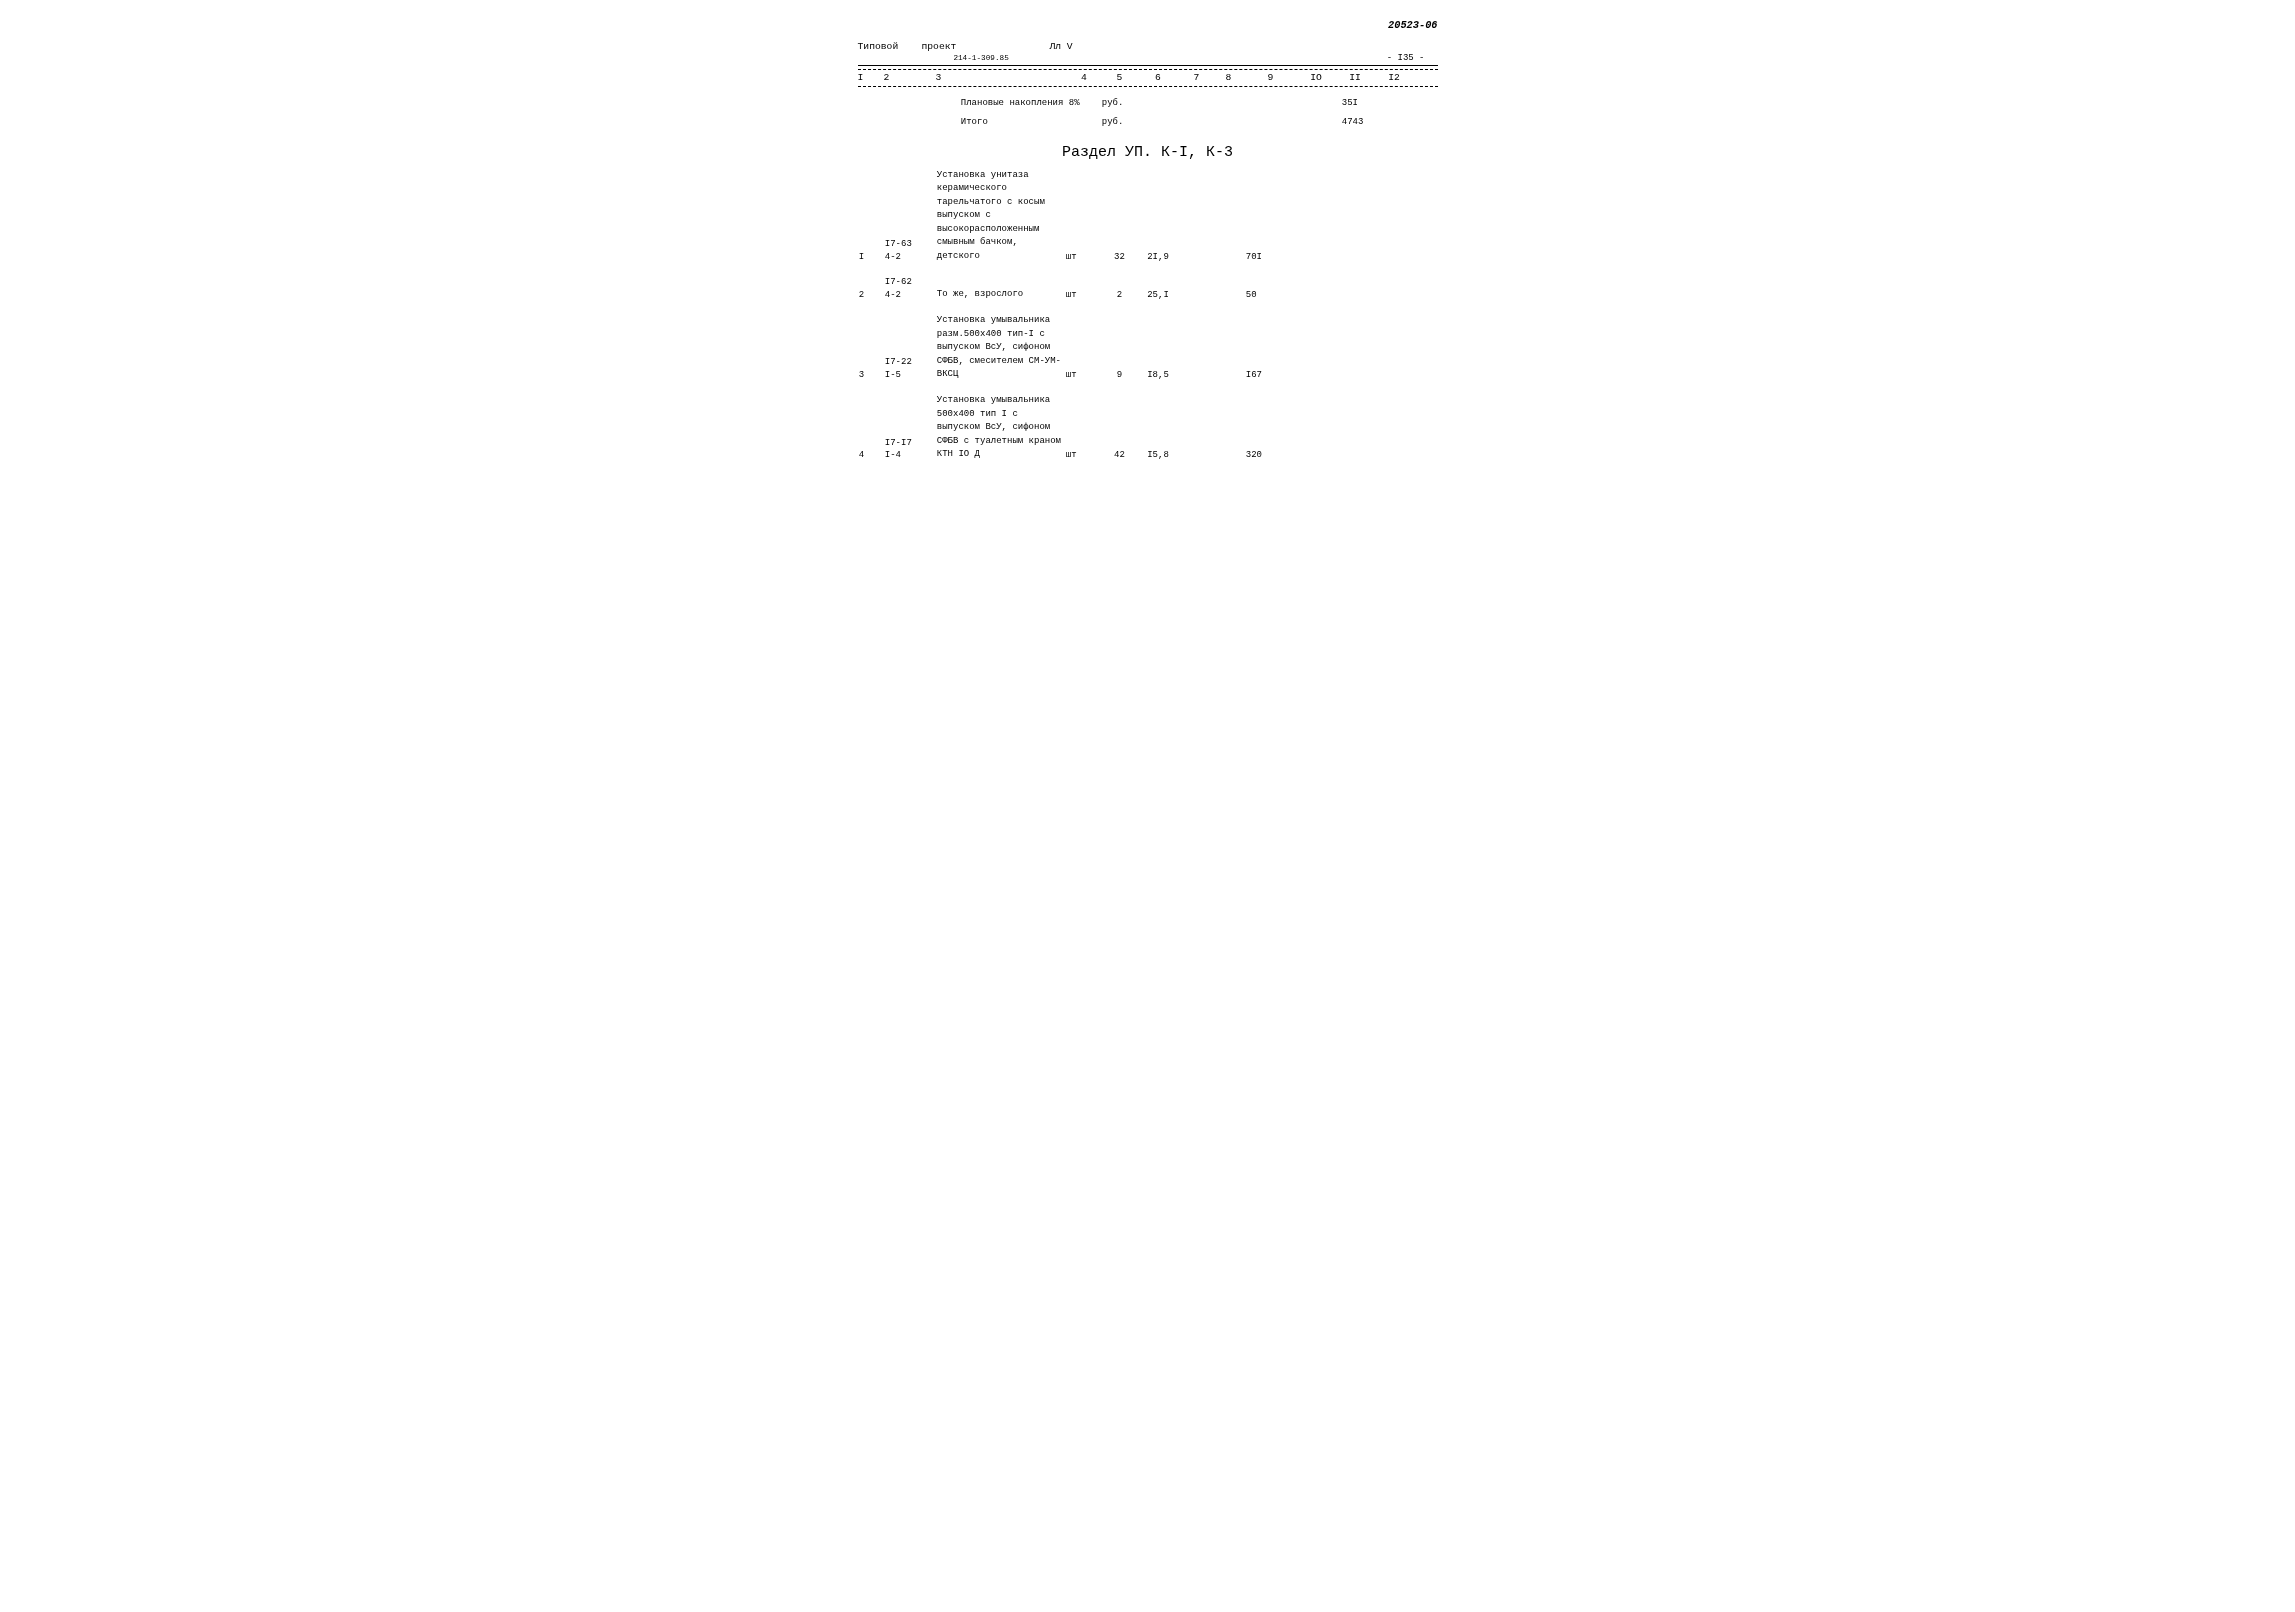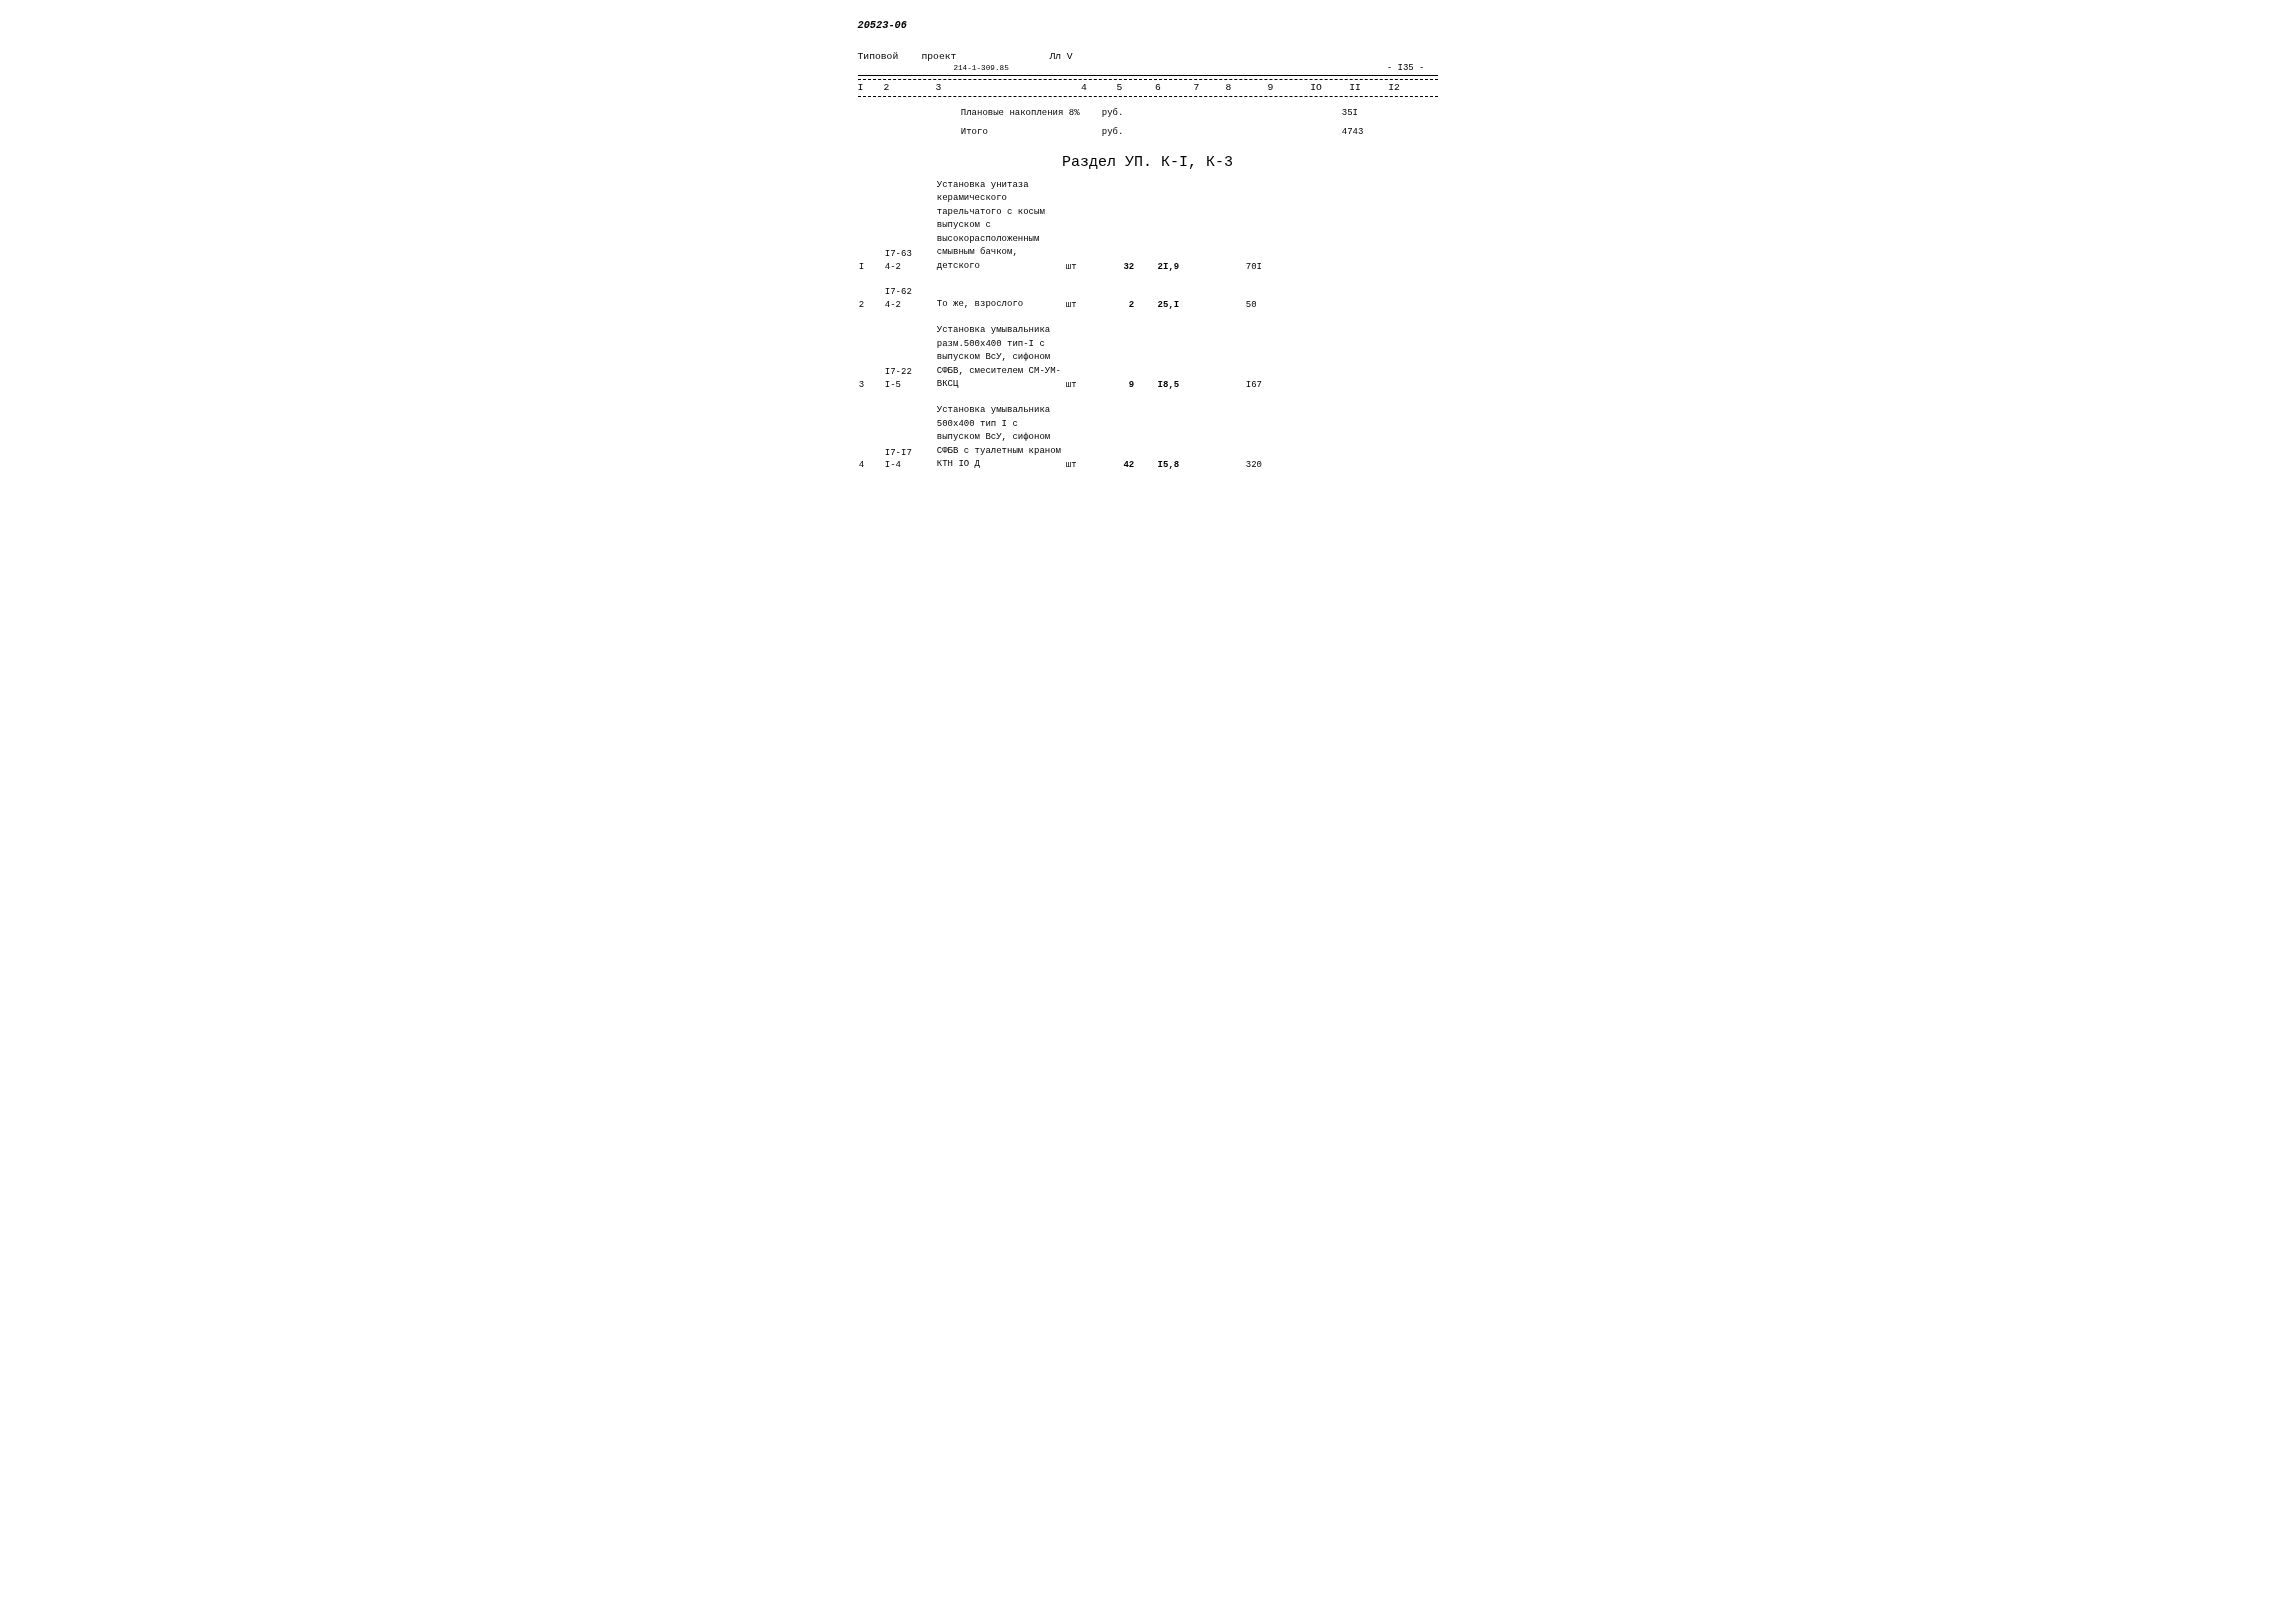--- a/index.html
+++ b/index.html
@@ -16,24 +16,25 @@
       padding: 19.3px 26px;
     }
 
     .page {
       max-width: 580px;
       margin: 0 auto;
       position: relative;
     }
 
     .doc-number {
+      text-align: right;
       font-style: italic;
       font-size: 10.3px;
       font-weight: bold;
-      margin-bottom: 20px;
+      margin-bottom: 10px;
     }
 
     .separator-line {
       border: none;
       border-top: 1.3px solid #000;
       margin: 1.9px 0;
     }
 
     .col-headers {
       display: grid;
@@ -64,21 +65,21 @@
     .table-body {
       width: 100%;
     }
 
     .cell {
       padding: 0.6px 1.3px;
       font-size: 9px;
       line-height: 1.4;
     }
 
-    .cell.center { text-align: right; font-weight: bold; }
+    .cell.center { text-align: center; }
 
     .row-group {
       margin-bottom: 11.6px;
     }
 
     .plain-row {
       display: grid;
       grid-template-columns: 26px 52px 129px 39px 32px 45px 32px 32px 52px 39px 39px 39px;
       gap: 12px;
       margin-bottom: 0.6px;

